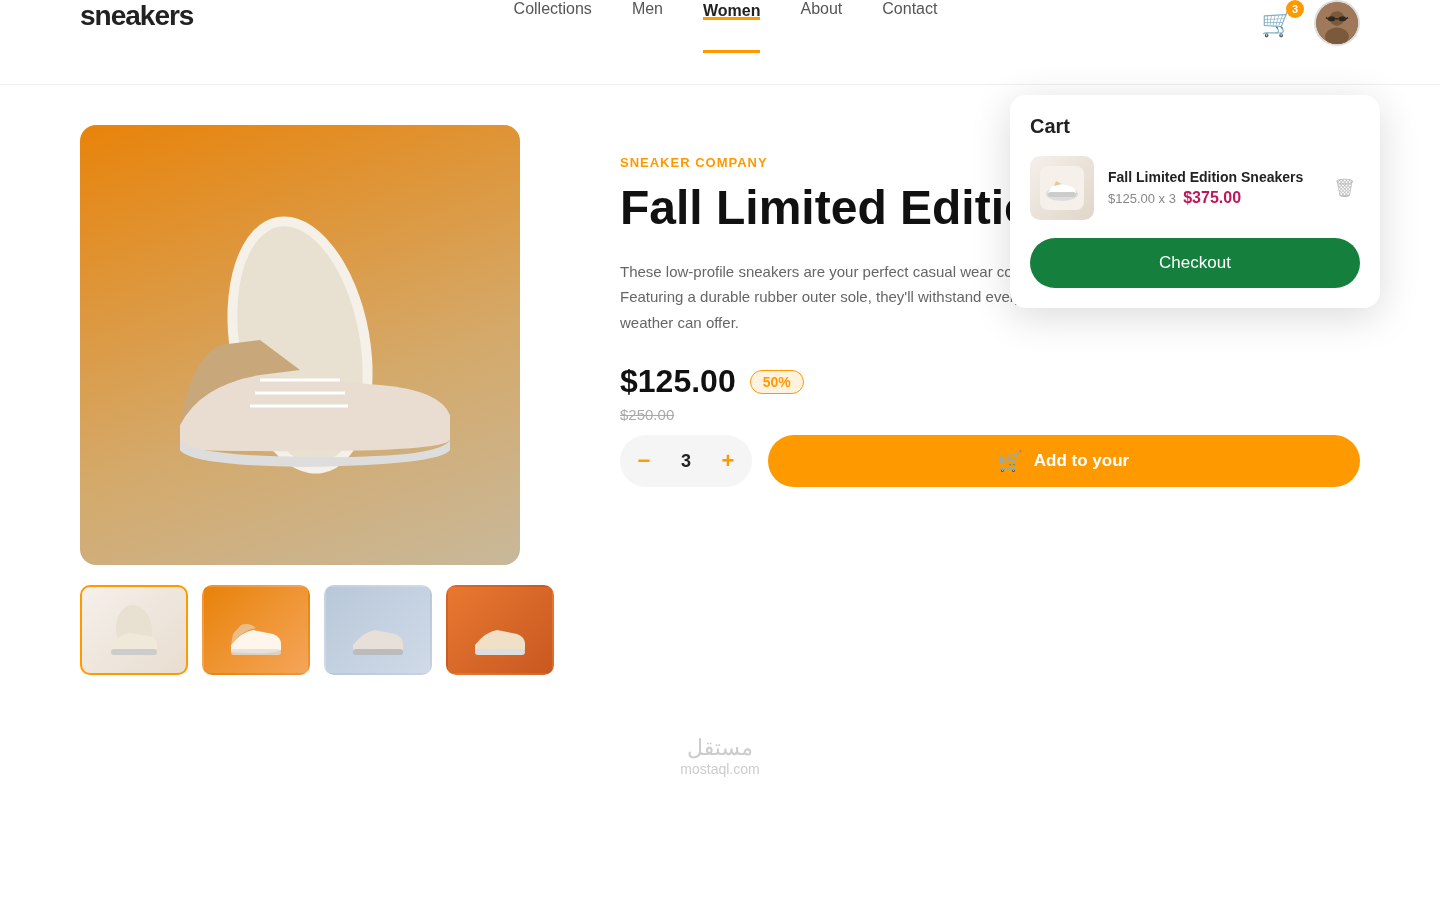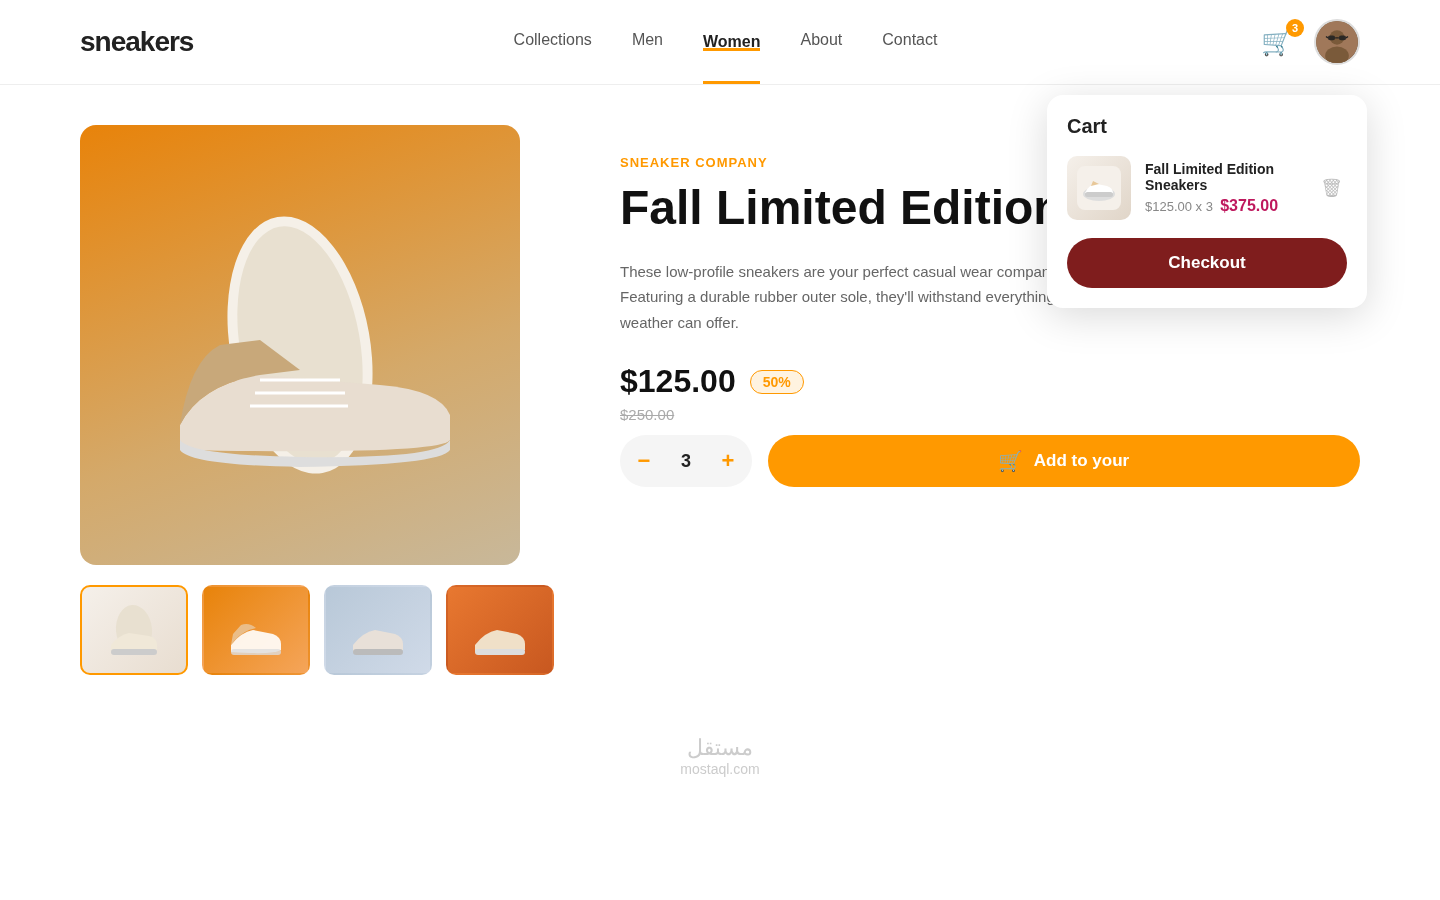--- a/index.html
+++ b/index.html
@@ -1,20 +1,20 @@
 <!DOCTYPE html>
 <html><head>
   <meta charset="utf-8">
   <style>
     * { box-sizing: border-box; margin: 0; padding: 0; }
     body { font-family: 'Segoe UI', Arial, sans-serif; background: #fff; color: #222; min-height: 900px; position: relative; overflow-x: hidden; }
 
     
     nav {
-      display: flex; align-items: center; justify-content: space-between;
+      display: flex; align-items: flex-start; justify-content: space-between;
       padding: 0 80px; height: 85px; border-bottom: 1px solid #eee;
       position: relative; z-index: 10;
     }
     .logo { font-size: 28px; font-weight: 700; color: #222; letter-spacing: -1px; }
     .nav-links { display: flex; gap: 40px; align-items: center; }
     .nav-link { text-decoration: none; color: #555; font-size: 16px; cursor: pointer; padding-bottom: 4px; position: relative; }
     .nav-link.active { color: #222; font-weight: 600; }
     .nav-link.active::after { content: ''; position: absolute; bottom: -30px; left: 0; right: 0; height: 3px; background: #f90; }
     .nav-right { display: flex; align-items: center; gap: 16px; }
     .cart-btn { position: relative; cursor: pointer; background: none; border: none; padding: 4px; }
@@ -51,34 +51,34 @@
     .original-price { color: #aaa; font-size: 15px; text-decoration: line-through; margin-bottom: 12px; }
     .qty-cart-row { display: flex; align-items: center; gap: 16px; }
     .qty-control { display: flex; align-items: center; background: #f5f5f5; border-radius: 50px; overflow: hidden; height: 52px; }
     .qty-btn { background: none; border: none; width: 48px; height: 52px; font-size: 22px; cursor: pointer; color: #f90; display: flex; align-items: center; justify-content: center; font-weight: 700; }
     .qty-val { font-size: 18px; font-weight: 700; width: 36px; text-align: center; }
     .add-to-cart-btn { background: #f90; color: #fff; border: none; border-radius: 50px; padding: 0 36px; height: 52px; font-size: 17px; font-weight: 700; cursor: pointer; display: flex; align-items: center; gap: 10px; flex: 1; justify-content: center; }
     .cart-svg { font-size: 20px; }
 
     
     .cart-dropdown {
-      position: absolute; top: 95px; right: 73px;
-      width: 320px; background: #fff;
+      position: absolute; top: 95px; right: 60px;
+      width: 370px; background: #fff;
       border-radius: 16px; box-shadow: 0 8px 40px rgba(0,0,0,0.15);
       padding: 20px; z-index: 100;
     }
     .cart-title { font-size: 20px; font-weight: 700; margin-bottom: 18px; }
     .cart-item { display: flex; align-items: center; gap: 14px; margin-bottom: 18px; }
     .cart-item-img { width: 64px; height: 64px; border-radius: 10px; background: linear-gradient(135deg, #f5f0ea, #e0d5c8); display: flex; align-items: center; justify-content: center; font-size: 28px; flex-shrink: 0; }
     .cart-item-info { flex: 1; }
     .cart-item-name { font-size: 14px; font-weight: 600; margin-bottom: 4px; color: #222; }
     .cart-item-price { font-size: 13px; color: #888; }
     .cart-item-total { font-size: 16px; font-weight: 800; color: #be185d; }
     .cart-delete { background: none; border: none; cursor: pointer; color: #bbb; font-size: 18px; padding: 4px; }
-    .checkout-btn { background: #7f1d1d; color: #fff; border: none; border-radius: 50px; width: 100%; height: 50px; font-size: 17px; font-weight: 700; cursor: pointer; }
+    .checkout-btn { background: #15803d; color: #fff; border: none; border-radius: 50px; width: 100%; height: 50px; font-size: 17px; font-weight: 400; cursor: pointer; }
 
     
     .watermark { text-align: center; color: #ccc; font-size: 14px; padding: 20px 16px 10px; }
     .watermark-logo { font-size: 22px; color: #ccc; font-family: Arial; }
 
     
     .nav-underline-bar { position: absolute; bottom: 0; left: 0; right: 0; height: 3px; background: #f90; }
   </style>
 </head>
 <body>

